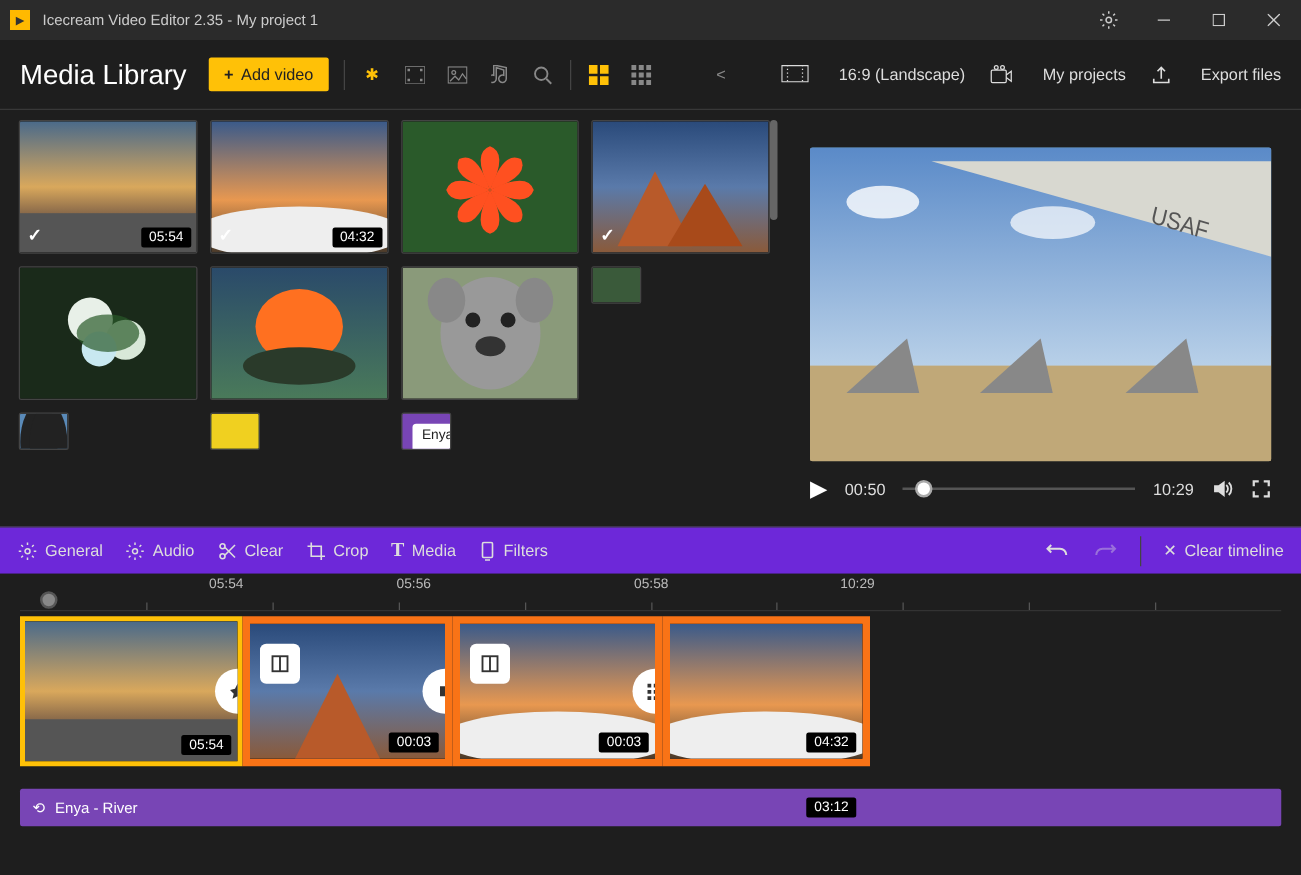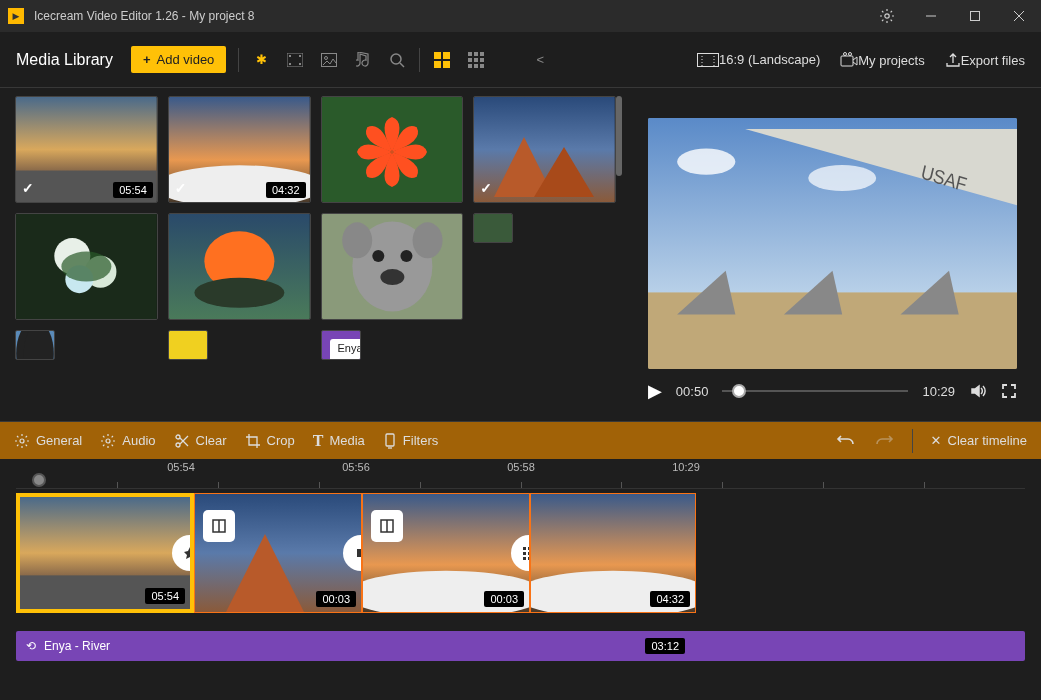--- a/index.html
+++ b/index.html
@@ -2,71 +2,71 @@
 <html><head>
 <meta charset="utf-8">
 <style>
 *{box-sizing:border-box;margin:0;padding:0;font-family:"Segoe UI",Arial,sans-serif;user-select:none}
 body{width:1041px;height:700px;background:#1e1e1e;color:#e0e0e0;overflow:hidden;font-size:13px}
 .titlebar{height:32px;background:#2b2b2b;display:flex;align-items:center;padding-left:8px}
 .app-logo{width:16px;height:16px;background:#ffb900;display:flex;align-items:center;justify-content:center;margin-right:10px;color:#333;font-size:9px}
 .title-text{flex:1;font-size:12px;color:#ccc}
 .win-btn{width:44px;height:32px;display:flex;align-items:center;justify-content:center;color:#ccc;font-size:11px}
 .topbar{height:56px;display:flex;align-items:center;padding:0 16px;gap:12px;border-bottom:1px solid #383838}
-.section-title{font-size:16px;font-weight:400;color:#fff;margin-right:6px}
+.section-title{font-size:22px;font-weight:400;color:#fff;margin-right:6px}
 .add-files{background:#ffc107;color:#222;padding:6px 12px;border-radius:2px;display:flex;align-items:center;gap:6px;font-weight:500;font-size:13px}
 .add-color{display:flex;align-items:center;gap:8px;padding:6px 10px;color:#ddd;font-size:13px}
 .vsep{width:1px;height:24px;background:#444}
 .icon-row{display:flex;gap:14px;align-items:center}
 .tool-icon{width:20px;height:20px;display:flex;align-items:center;justify-content:center;color:#888}
 .tool-icon.active{color:#ffc107}
 .spacer{flex:1}
 .topbar-right{display:flex;align-items:center;gap:20px;color:#ddd;font-size:13px}
-.top-item{display:flex;align-items:flex-end;gap:0}
+.top-item{display:flex;align-items:flex-start;gap:24px}
 .main{height:333px;display:flex}
 .library{width:624px;height:100%;overflow:hidden;position:relative;padding:8px 8px 0 15px}
 .library-grid{display:grid;grid-template-columns:repeat(4,1fr);gap:10px}
 .thumb{aspect-ratio:4/3;background:#1a1a1a;position:relative;border:1px solid #444;border-radius:2px;overflow:hidden}
 .thumb .dur{position:absolute;right:4px;bottom:4px;background:#000;color:#fff;font-size:11px;padding:2px 6px;border-radius:2px}
 .thumb .check{position:absolute;left:6px;bottom:6px;color:#fff;font-size:14px;font-weight:bold}
 .thumb.audio{background:#7845b5}
 .audio-badge{position:absolute;left:8px;top:8px;background:#fff;color:#222;padding:3px 8px;border-radius:3px;font-size:11px}
 .library-scroll{position:absolute;right:2px;top:8px;width:6px;height:80px;background:#666;border-radius:3px}
 .preview{flex:1;padding:30px 24px 8px;display:flex;flex-direction:column}
 .preview-img{flex:1;background:linear-gradient(180deg,#6ba5d6 0%,#a8c8e8 60%,#c9b890 60%,#b8a678 100%);position:relative;overflow:hidden;border-radius:2px}
 .preview-controls{height:44px;display:flex;align-items:center;gap:14px;color:#ddd;font-size:13px}
 .play-btn{font-size:18px;color:#fff}
 .prog-track{flex:1;height:2px;background:#555;position:relative}
 .prog-knob{position:absolute;left:10px;top:-6px;width:14px;height:14px;background:#fff;border-radius:50%;border:2px solid #aaa}
-.edit-toolbar{height:38px;background:#a16207;display:flex;align-items:center;padding:0 14px;gap:18px;font-size:13px;color:#ddd;border-top:1px solid #383838}
+.edit-toolbar{height:38px;background:#6d28d9;display:flex;align-items:center;padding:0 14px;gap:18px;font-size:13px;color:#ddd;border-top:1px solid #383838}
 .edit-btn{display:flex;align-items:center;gap:6px;cursor:pointer}
 .tb-spacer{flex:1}
 .timeline{height:241px;background:#1e1e1e;display:flex;flex-direction:column}
 .time-ruler{height:30px;position:relative;border-bottom:1px solid #333;margin:0 16px}
 .time-tick{position:absolute;top:2px;font-size:11px;color:#bbb;transform:translateX(-50%)}
 .time-marks{position:absolute;bottom:0;left:0;right:0;height:8px}
 .time-marks span{position:absolute;bottom:0;width:1px;height:6px;background:#555}
 .playhead{position:absolute;left:16px;top:14px;width:14px;height:14px;background:#888;border-radius:50%;border:2px solid #555}
 .video-track{height:132px;display:flex;padding:4px 16px;gap:0}
-.clip{height:120px;position:relative;border:1px solid #f97316;overflow:hidden}
+.clip{height:120px;position:relative;border:6px solid #f97316;overflow:hidden}
 .clip.sel{border:4px solid #ffc107}
 .clip .dur{position:absolute;right:5px;bottom:5px;background:#000;color:#fff;font-size:11px;padding:2px 6px;border-radius:2px}
 .trans-btn{position:absolute;top:16px;width:32px;height:32px;background:#fff;border-radius:5px;display:flex;align-items:center;justify-content:center;z-index:5;font-size:15px;color:#333}
 .trans-circle{position:absolute;top:50%;transform:translate(-50%,-50%);width:36px;height:36px;background:#fff;border-radius:50%;display:flex;align-items:center;justify-content:center;z-index:5;font-size:14px;color:#333}
 .audio-track{height:30px;margin:10px 16px 0;background:#7845b5;display:flex;align-items:center;padding:0 10px;color:#fff;font-size:12px;position:relative;border-radius:2px}
 .audio-track .dur{position:absolute;right:50%;background:#000;padding:2px 6px;border-radius:2px;font-size:11px}
 svg{display:block}
 .svg-sunset{width:100%;height:100%}
 </style>
 </head>
 <body>
 
 <div class="titlebar">
   <div class="app-logo">▶</div>
-  <div class="title-text">Icecream Video Editor 1.26 - My project 8</div>
+  <div class="title-text">Icecream Video Editor 2.35 - My project 1</div>
   <div class="win-btn">
       <svg width="16" height="16" viewBox="0 0 16 16" fill="none" stroke="currentColor" stroke-width="1.2">
         <circle cx="8" cy="8" r="2.2"></circle>
         <path d="M8 1v2M8 13v2M1 8h2M13 8h2M3 3l1.4 1.4M11.6 11.6L13 13M3 13l1.4-1.4M11.6 4.4L13 3"></path>
       </svg>
     </div>
   <div class="win-btn">
       <svg width="10" height="10">
         <line x1="0" y1="5" x2="10" y2="5" stroke="currentColor" stroke-width="1"></line>
       </svg>
@@ -399,21 +399,21 @@
   <div class="edit-btn">
       <span>✕</span>
       <span>Clear timeline</span>
     </div>
 </div>
 
 <div class="timeline">
   <div class="time-ruler">
     <div class="playhead"></div>
     <div class="time-tick" style="left:165px">05:54</div>
-    <div class="time-tick" style="left:340px">05:56</div>
+    <div class="time-tick" style="left:315px">05:56</div>
     <div class="time-tick" style="left:505px">05:58</div>
     <div class="time-tick" style="left:670px">10:29</div>
     <div class="time-marks">
         <span style="left:10%"></span>
         <span style="left:20%"></span>
         <span style="left:30%"></span>
         <span style="left:40%"></span>
         <span style="left:50%"></span>
         <span style="left:60%"></span>
         <span style="left:70%"></span>

